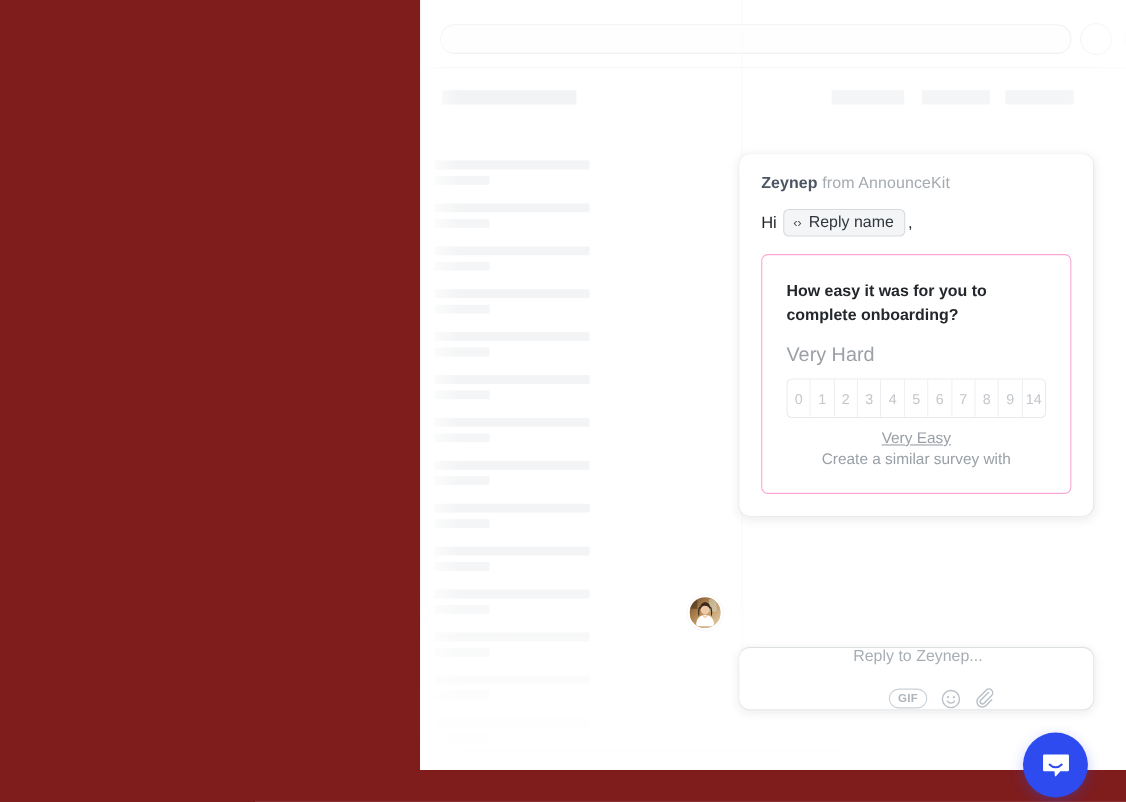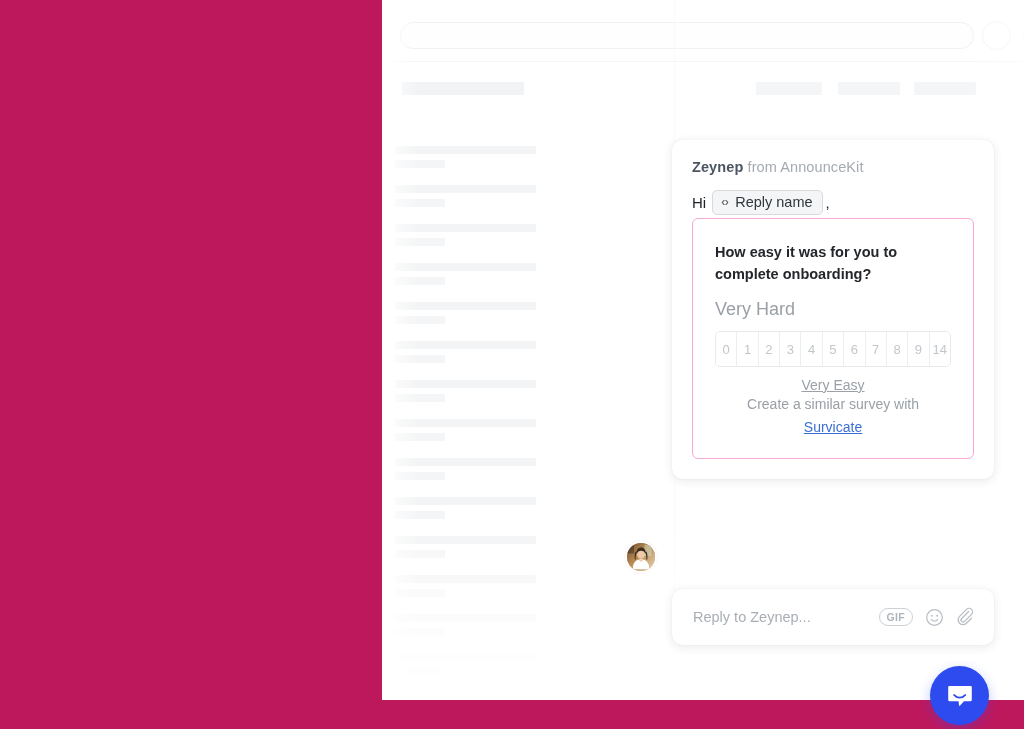--- a/index.html
+++ b/index.html
@@ -12,21 +12,21 @@
     height: 729px;
     overflow: hidden;
     font-family: "Liberation Sans", sans-serif;
     -webkit-font-smoothing: antialiased;
   }
 
   #screen {
     position: relative;
     width: 1024px;
     height: 729px;
-    background: #be185d;
+    background: #7f1d1d;
     overflow: hidden;
   }
 
   
   .bg-page {
     position: absolute;
     left: 382px;
     top: 0;
     width: 642px;
     height: 700px;
@@ -192,21 +192,21 @@
   .msg-sender {
     font-weight: bold;
     color: #4b5563;
   }
   .msg-from { color: #a5aab0; font-weight: normal; }
 
   .msg-greeting {
     font-size: 15px;
     line-height: 22px;
     color: #1f2328;
-    margin-bottom: 3px;
+    margin-bottom: 16px;
     display: flex;
     align-items: center;
     gap: 0;
   }
   .greeting-hi { margin-right: 6px; }
   .var-pill {
     display: inline-flex;
     align-items: center;
     gap: 7px;
     border: 1px solid #d8dade;
@@ -298,20 +298,21 @@
     width: 322px;
     height: 56px;
     background: #ffffff;
     border-radius: 10px;
     box-shadow: 0 2px 10px rgba(28,39,56,0.10), 0 0 1px rgba(28,39,56,0.12);
     display: flex;
     align-items: center;
     padding: 0 18px 0 21px;
     box-sizing: border-box;
     z-index: 14;
+    flex-direction: column;
   }
   .composer-placeholder {
     flex: 1;
     font-size: 14.5px;
     color: #a8aeb5;
   }
   .composer-actions {
     display: flex;
     align-items: center;
     gap: 12px;
@@ -480,21 +481,20 @@
           <div class="scale-cell">5</div>
           <div class="scale-cell">6</div>
           <div class="scale-cell">7</div>
           <div class="scale-cell">8</div>
           <div class="scale-cell">9</div>
           <div class="scale-cell">14</div>
         </div>
       <div class="survey-anchor-high">Very Easy</div>
       <div class="survey-footer">
         <span>Create a similar survey with</span>
-        <a class="survey-link" href="#" style="color: rgb(59, 111, 212);">Survicate</a>
       </div>
     </div>
   </div>
 
   <div class="composer">
     <div class="composer-placeholder">Reply to Zeynep...</div>
     <div class="composer-actions">
       <div class="gif-pill">GIF</div>
       <div class="icon-btn">
         <svg width="19" height="19" viewBox="0 0 20 20" fill="none">

